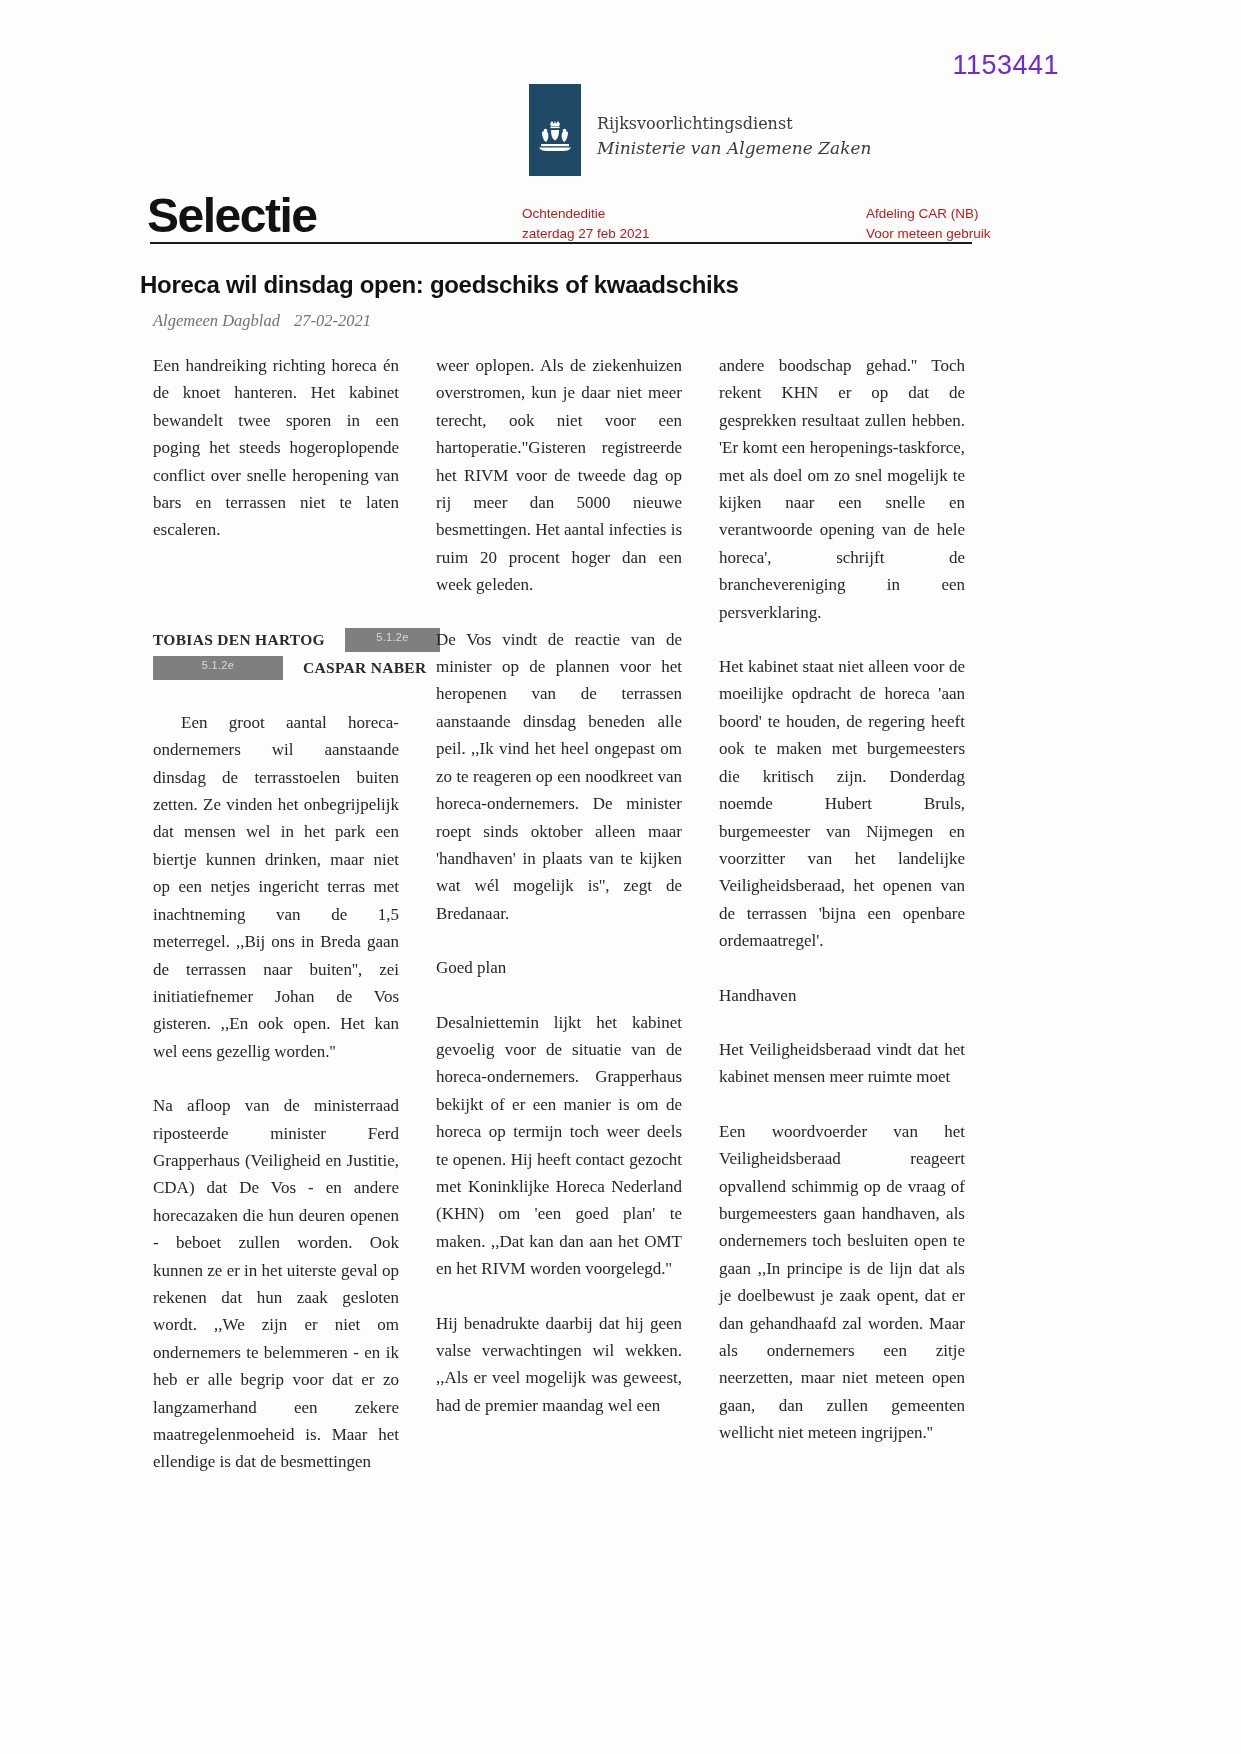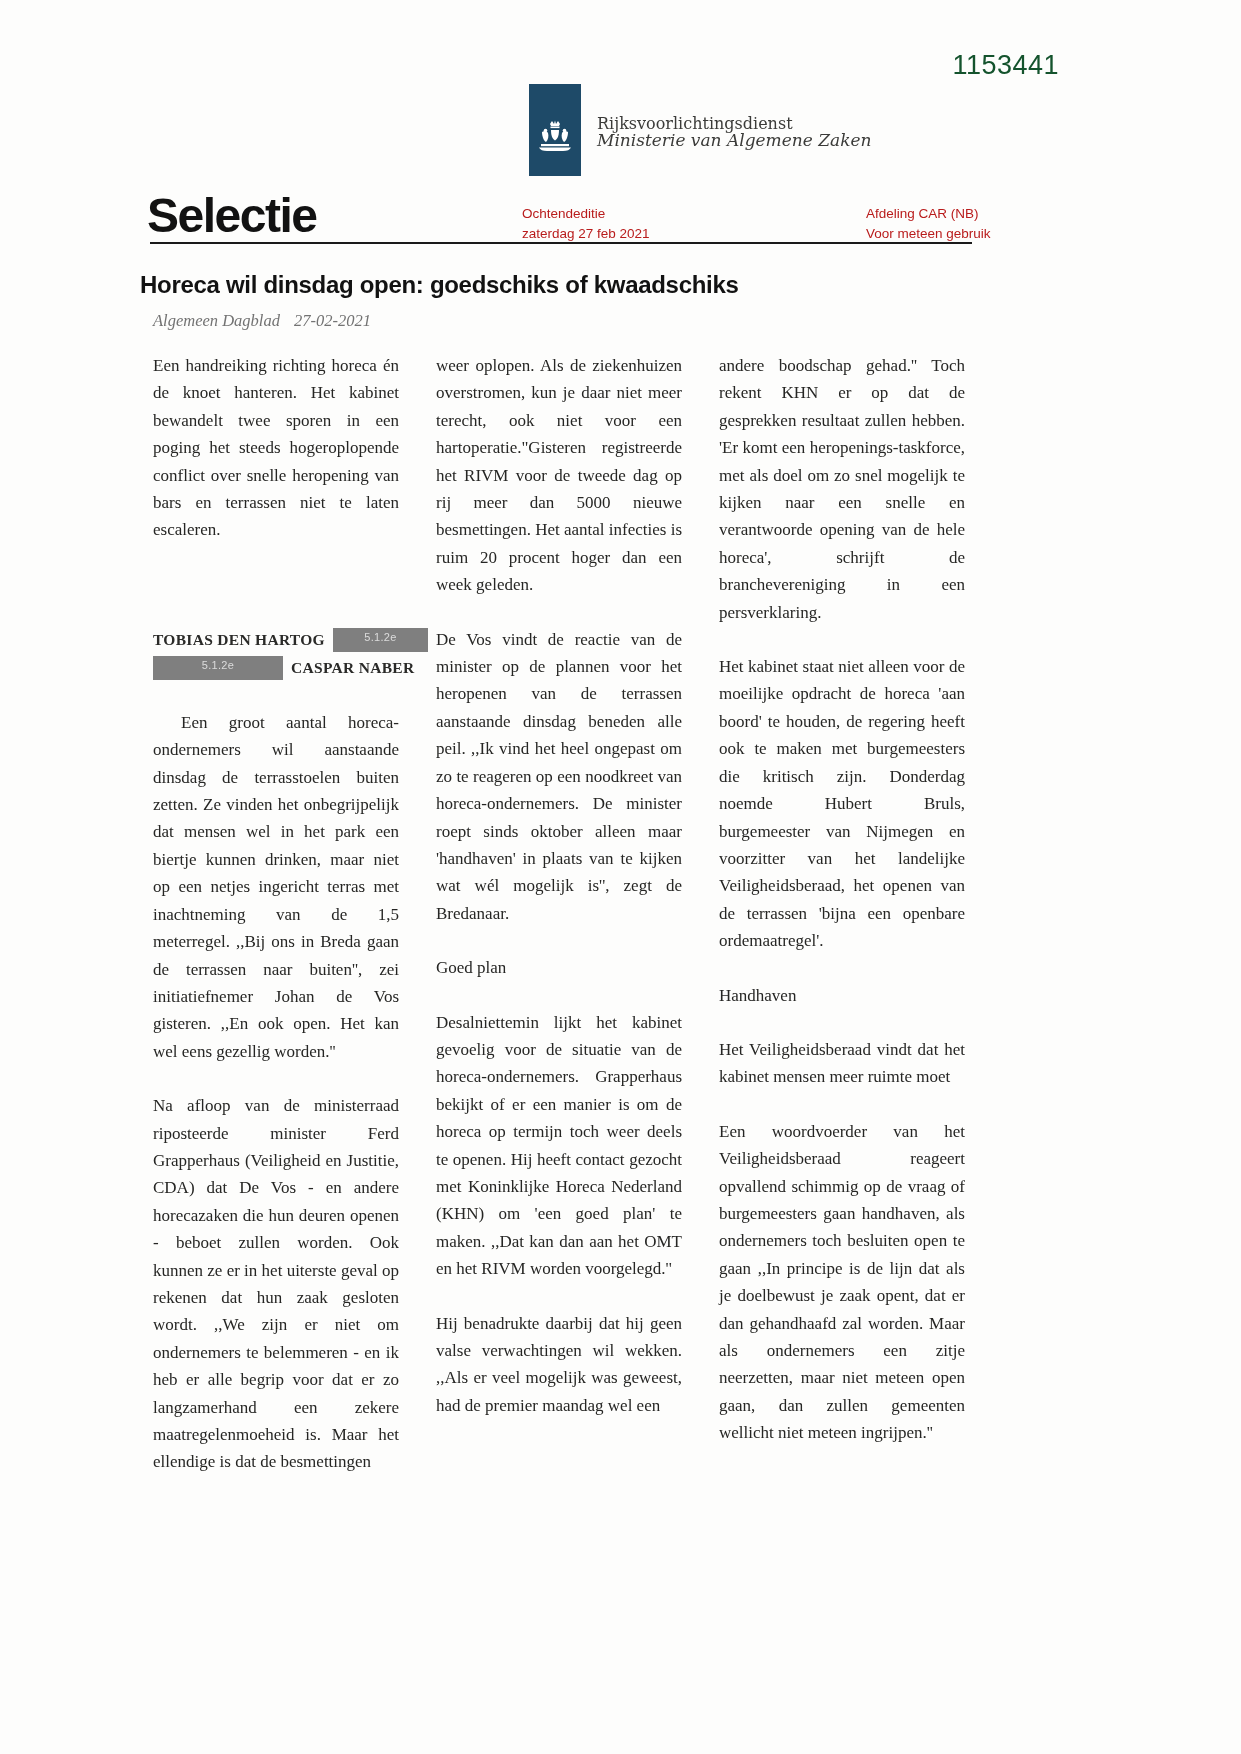--- a/index.html
+++ b/index.html
@@ -8,30 +8,30 @@
     width:1241px;height:1754px;
     background:#fdfdfc;
     font-family:"Liberation Serif", serif;
     color:#232321;
     overflow:hidden;
   }
   
   .doc-number{
     position:absolute;top:50px;right:182px;
     font-family:"Liberation Sans", sans-serif;
-    font-size:27px;color:#14532d;letter-spacing:0.5px;
+    font-size:27px;color:#6d28d9;letter-spacing:0.5px;
   }
   .logo-block{
     position:absolute;left:529px;top:84px;width:52px;height:92px;
     background:#1e4a68;display:flex;align-items:flex-end;justify-content:center;
     padding-bottom:6px;box-sizing:border-box;
   }
   .logo-text{position:absolute;left:597px;top:116px;line-height:1;}
   .logo-org{font-family:"DejaVu Serif", serif;font-size:16px;color:#3b3b39;}
-  .logo-ministry{font-family:"DejaVu Serif", serif;font-style:italic;font-size:17px;color:#3b3b39;margin-top:0;}
+  .logo-ministry{font-family:"DejaVu Serif", serif;font-style:italic;font-size:17px;color:#3b3b39;margin-top:8px;}
   .masthead-title{
     position:absolute;left:147px;top:188px;
     font-family:"Liberation Sans", sans-serif;
     font-weight:800;font-size:48px;letter-spacing:-1.5px;color:#121212;
   }
   .mast-center{position:absolute;left:522px;top:204px;}
   .mast-right{position:absolute;left:866px;top:204px;}
   .mast-small{
     font-family:"Liberation Sans", sans-serif;
     font-size:13.5px;line-height:20px;color:#b91c1c;
@@ -59,21 +59,21 @@
     margin:0 0 27px 0;
     font-size:17px;line-height:27.4px;
     text-align:justify;
     color:#262624;
   }
   .col p.indent{text-indent:28px;}
   .col p.subhead{text-align:left;margin-bottom:27px;}
   
   .authors{margin:82px 0 27px 0;}
   .authors-line{
-    display:flex;align-items:center;gap:8px;
+    display:flex;align-items:center;gap:20px;
     font-size:15.5px;line-height:28px;letter-spacing:0.3px;
     font-weight:600;color:#2a2a28;white-space:nowrap;
   }
   .redaction{
     display:inline-block;height:24px;line-height:18px;
     background:#7f7f7f;color:#dcdcdc;
     font-family:"Liberation Sans", sans-serif;
     font-size:11px;text-align:center;font-weight:400;
     flex:1 1 auto;min-width:95px;
   }

